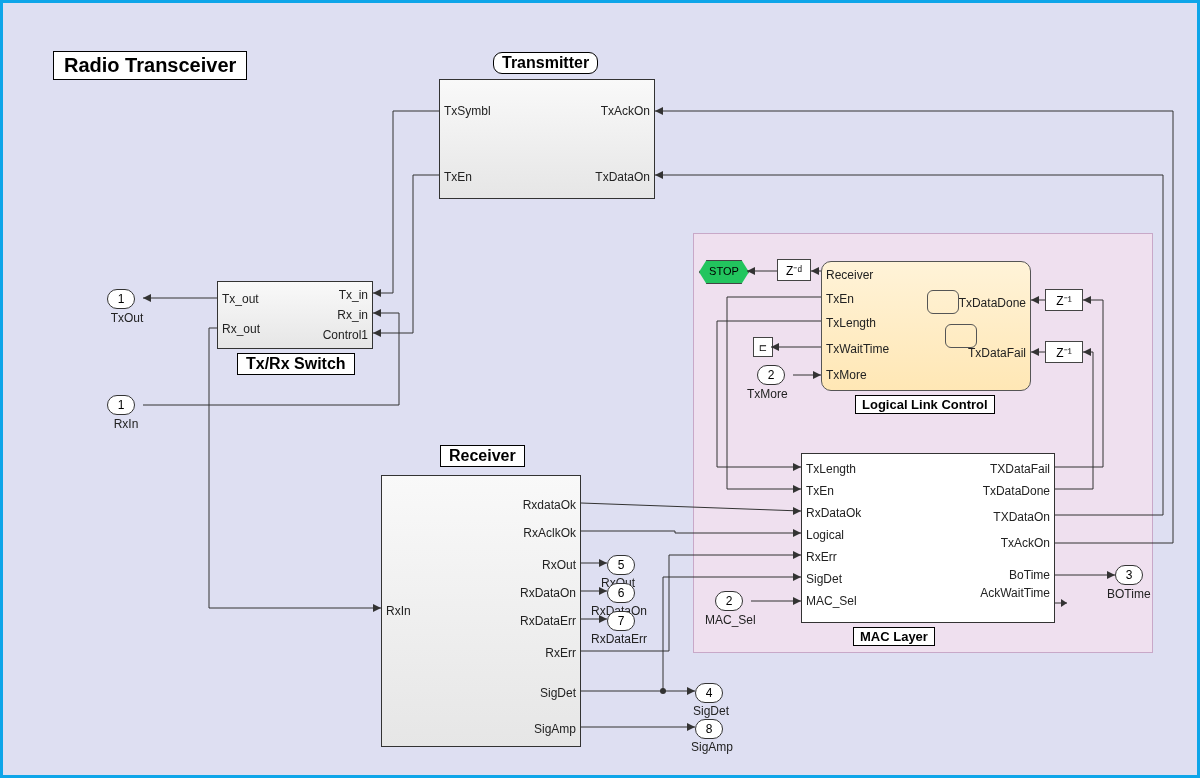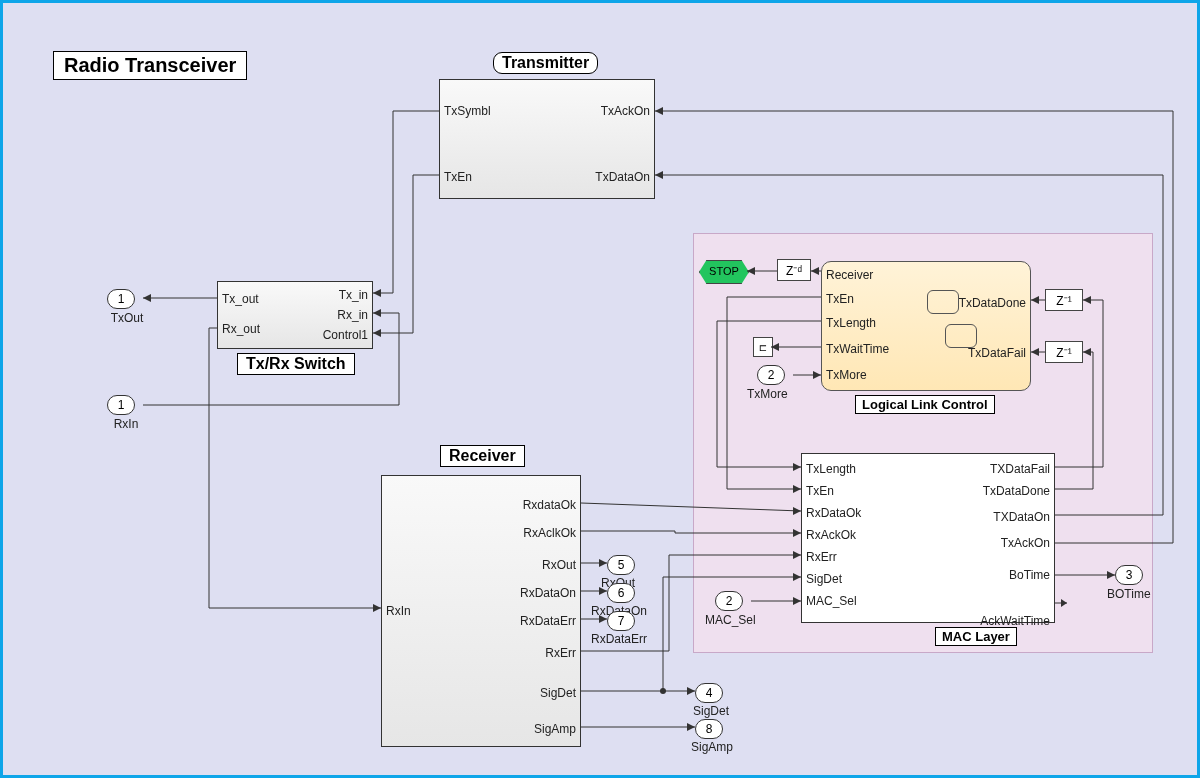--- a/index.html
+++ b/index.html
@@ -162,32 +162,32 @@
     <span class="portlabel right" style="top:84px;">TxDataFail</span>
     <div class="round" style="left:105px; top:28px;"></div>
     <div class="round" style="left:123px; top:62px;"></div>
   </div>
   <div class="title-label xsmall" style="left:852px; top:392px;">Logical Link Control</div>
 
   <div class="block" style="left:798px; top:450px; width:254px; height:170px; background:#fff;">
     <span class="portlabel left" style="top:8px;">TxLength</span>
     <span class="portlabel left" style="top:30px;">TxEn</span>
     <span class="portlabel left" style="top:52px;">RxDataOk</span>
-    <span class="portlabel left" style="top:74px;">RxAckOk</span>
+    <span class="portlabel left" style="top:74px;">Logical</span>
     <span class="portlabel left" style="top:96px;">RxErr</span>
     <span class="portlabel left" style="top:118px;">SigDet</span>
     <span class="portlabel left" style="top:140px;">MAC_Sel</span>
     <span class="portlabel right" style="top:8px;">TXDataFail</span>
     <span class="portlabel right" style="top:30px;">TxDataDone</span>
     <span class="portlabel right" style="top:56px;">TXDataOn</span>
     <span class="portlabel right" style="top:82px;">TxAckOn</span>
     <span class="portlabel right" style="top:114px;">BoTime</span>
-    <span class="portlabel right" style="top:160px;">AckWaitTime</span>
-  </div>
-  <div class="title-label xsmall" style="left:932px; top:624px;">MAC Layer</div>
+    <span class="portlabel right" style="top:132px;">AckWaitTime</span>
+  </div>
+  <div class="title-label xsmall" style="left:850px; top:624px;">MAC Layer</div>
 
   <div class="stop" style="left:696px; top:257px;">STOP</div>
   <div class="smallbox" style="left:774px; top:256px; width:34px; height:22px;">Z⁻ᵈ</div>
   <div class="term" style="left:750px; top:334px;">⊏</div>
   <div class="smallbox" style="left:1042px; top:286px; width:38px; height:22px;">Z⁻¹</div>
   <div class="smallbox" style="left:1042px; top:338px; width:38px; height:22px;">Z⁻¹</div>
 
   <div class="pill" style="left:104px; top:286px;">1</div>
   <div class="caption" style="left:104px; top:308px; width:40px;">TxOut</div>
 

